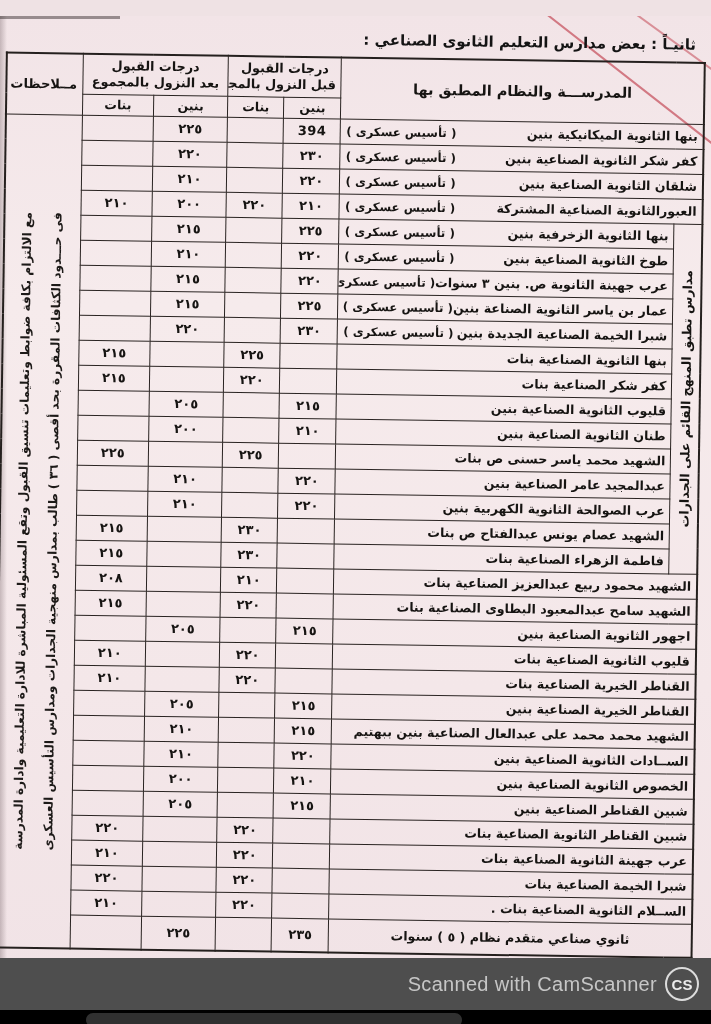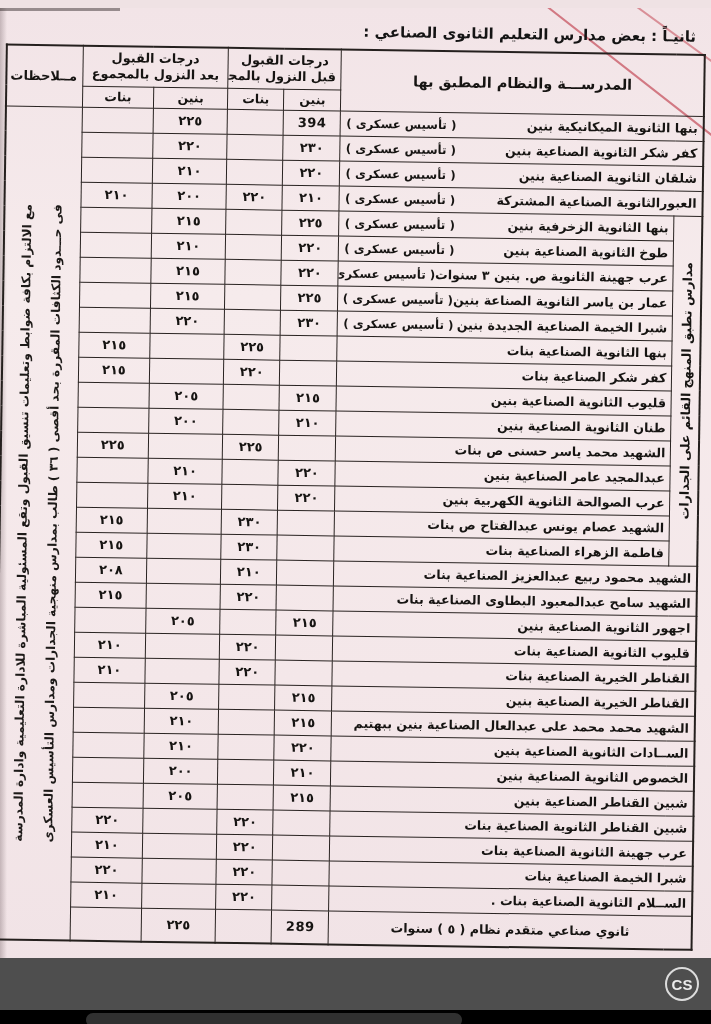--- a/index.html
+++ b/index.html
@@ -3,21 +3,21 @@
 <meta charset="utf-8">
 <style>
   html,body{margin:0;padding:0;}
   body{
     width:711px;height:1024px;position:relative;overflow:hidden;
     background:#efe2e4;
     font-family:"DejaVu Sans",sans-serif;
   }
   
   .scan{
-    position:absolute;left:0;top:8px;width:711px;height:958px;
+    position:absolute;left:0;top:16px;width:711px;height:958px;
     background:linear-gradient(180deg,#f2e4e7 0%,#f6ebec 30%,#f4e7e9 70%,#f1e3e6 100%);
     overflow:hidden;
   }
   .edge-shadow-left{position:absolute;left:0;top:0;width:7px;height:958px;
     background:linear-gradient(90deg,rgba(60,40,45,.25),rgba(60,40,45,0));}
   .edge-sliver-top{position:absolute;left:0;top:0;width:120px;height:3px;background:rgba(40,30,32,.45);}
   .corner-line{position:absolute;height:2px;background:#d27983;transform-origin:left top;border-radius:2px;}
   .corner-line.a{left:548px;top:-2px;width:215px;transform:rotate(38deg);}
   .corner-line.b{left:636px;top:-3px;width:100px;transform:rotate(36deg);opacity:.8;height:1.6px;}
 
@@ -501,27 +501,28 @@
             <td class="score">٢٢٠</td>
             <td class="score"></td>
             <td class="score">٢١٠</td>
           </tr>
           <tr class="tall">
             <td class="school-cell" colspan="2">
               <div class="school-line center">
                 <span class="nm">ثانوي صناعي متقدم  نظام ( ٥ ) سنوات</span>
               </div>
             </td>
-            <td class="score">289</td>
+            <td class="score">٢٣٥</td>
             <td class="score"></td>
             <td class="score">٢٢٥</td>
             <td class="score"></td>
           </tr>
         </tbody>
     </table>
   </div>
 </div>
 
 <div class="footer-gray">
   <div class="cs-logo">CS</div>
+  <div class="cs-text">Scanned with CamScanner</div>
 </div>
 <div class="footer-black"></div>
 <div class="footer-pill"></div>
 
 </body></html>

